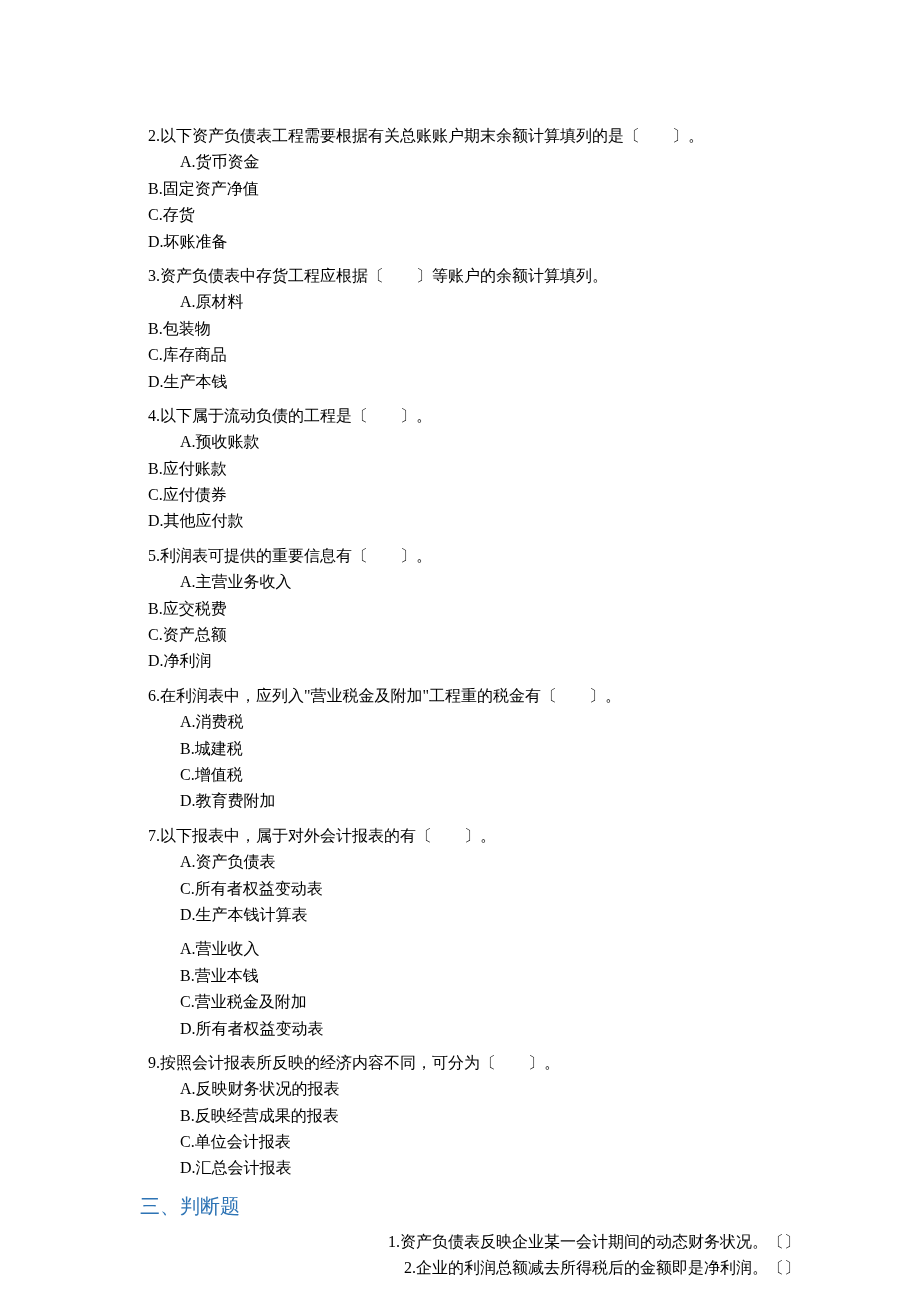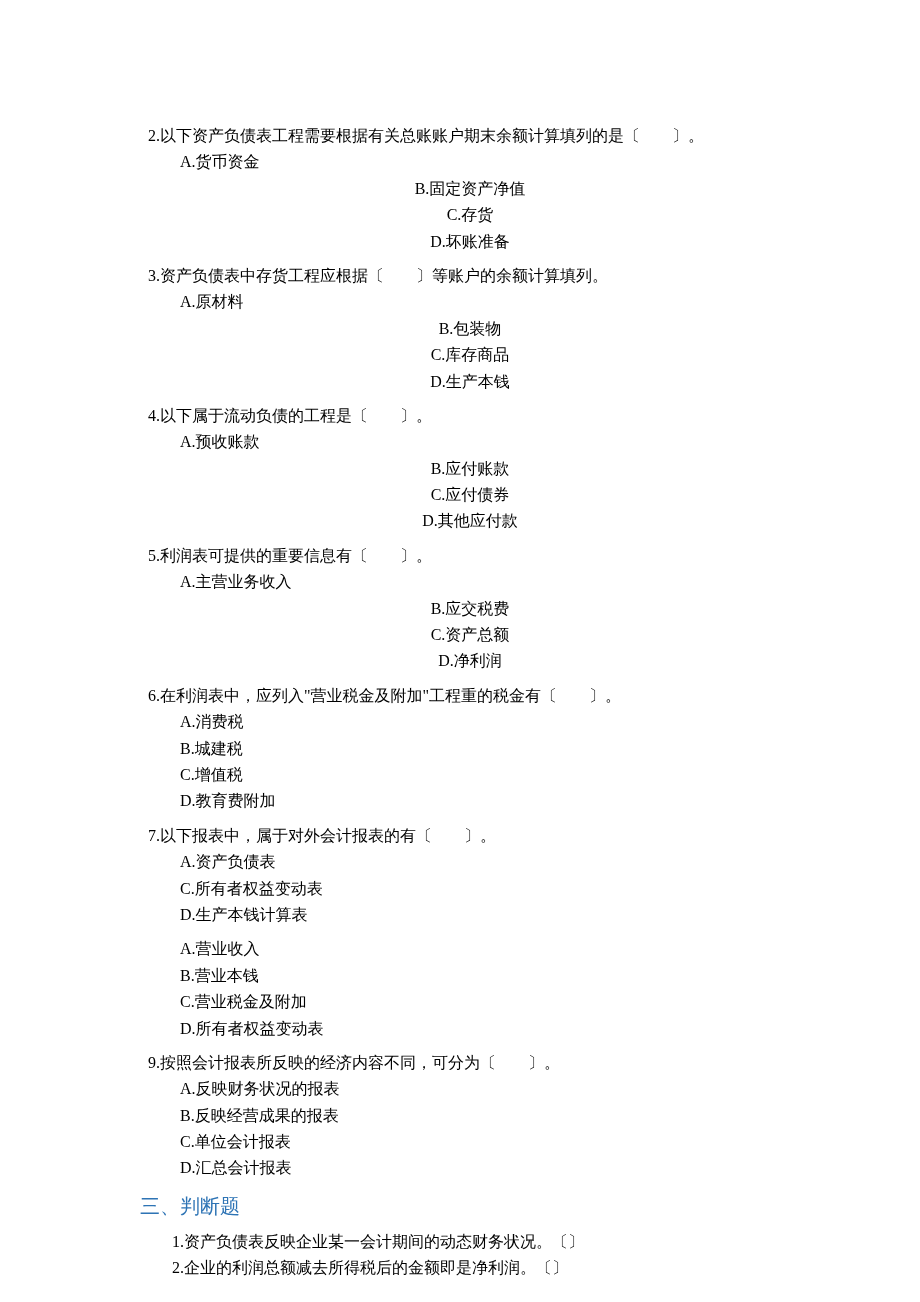--- a/index.html
+++ b/index.html
@@ -19,30 +19,30 @@
     margin: 8px;
   }
   .stem {
     text-indent: 0;
   }
   .opt-i1 {
     padding-left: 32px;
   }
   .opt-i0 {
     padding-left: 0;
-    text-align: center;
   }
   .section-head {
     color: #2e74b5;
     font-family: "SimHei", "黑体", sans-serif;
     font-size: 20px;
     margin-bottom: 6px;
   }
   .tf-item {
     padding-left: 32px;
+    text-align: right;
   }
 </style>
 </head>
 <body>
 
 <div class="page">
   <div id="questions-mount">
       <div class="question">
         <div class="stem">2.以下资产负债表工程需要根据有关总账账户期末余额计算填列的是〔　　〕。</div>
         <div class="opt-i1">A.货币资金</div>

